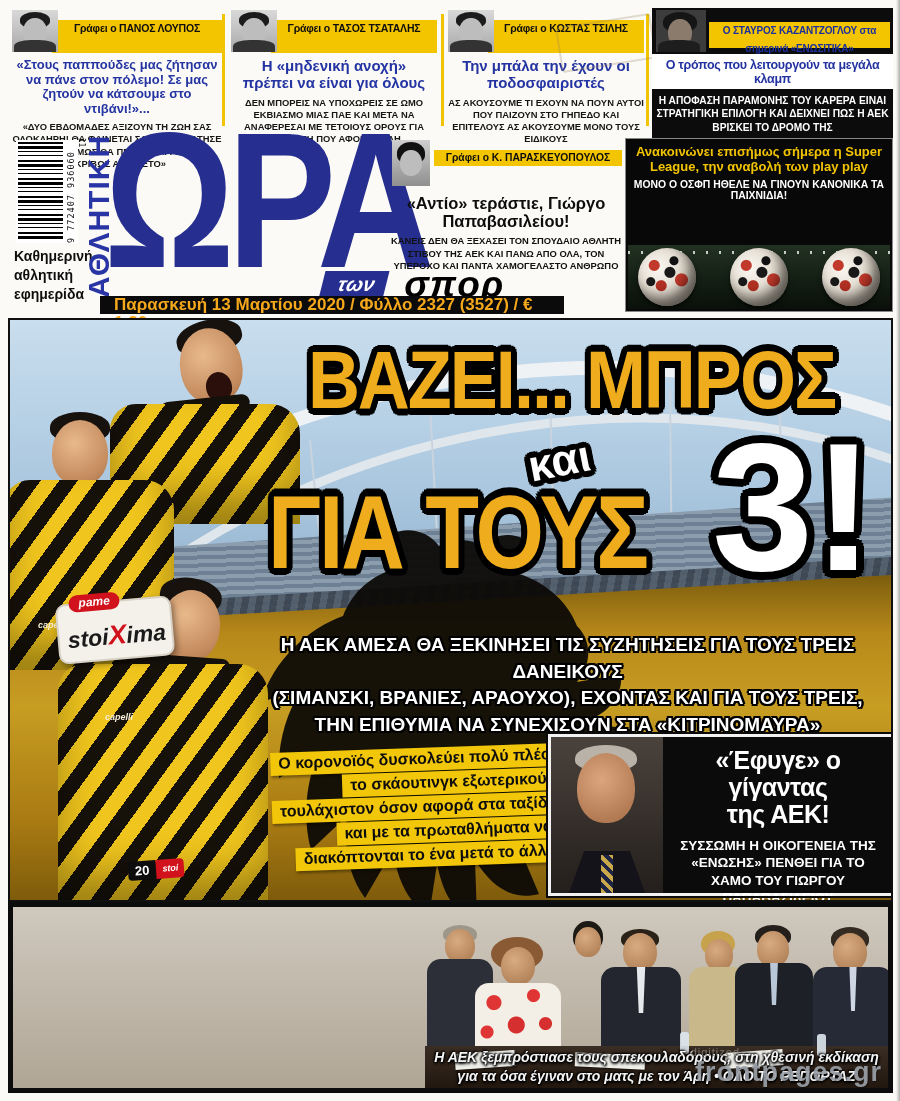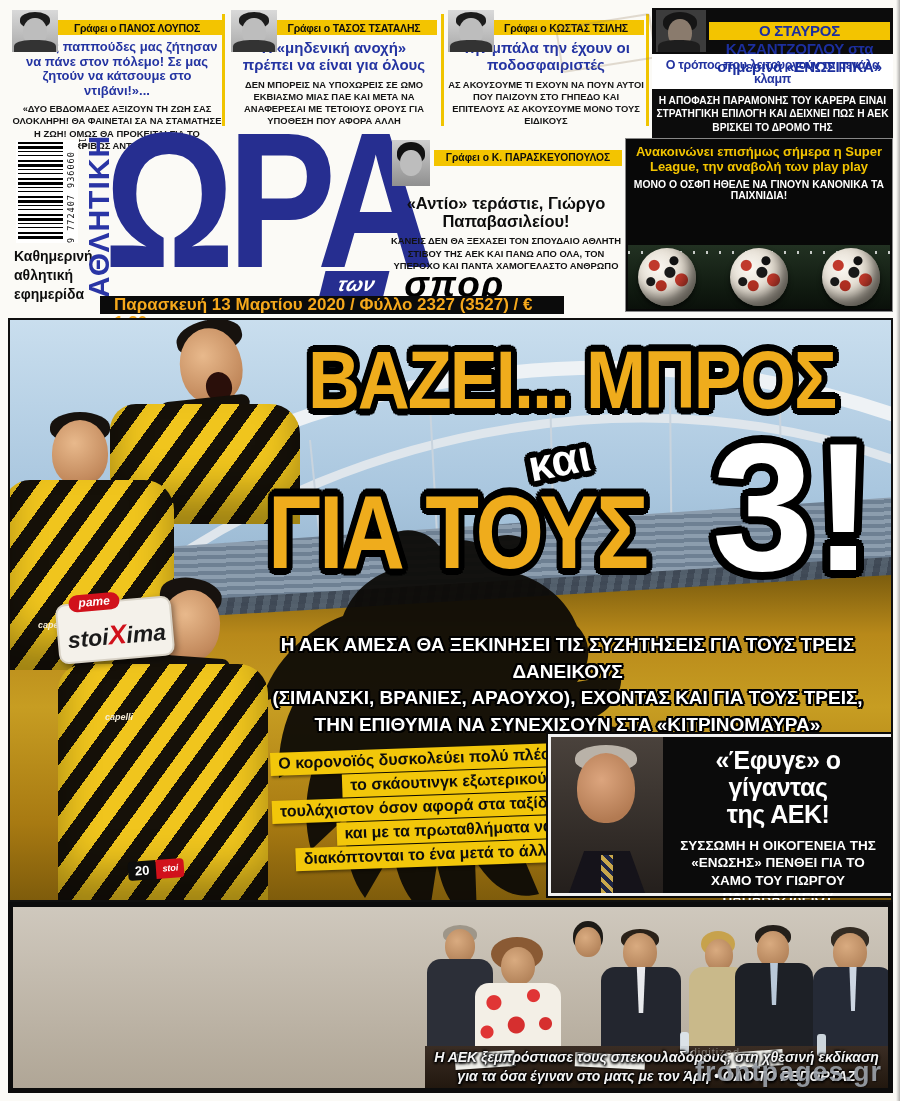--- a/index.html
+++ b/index.html
@@ -11,36 +11,36 @@
 
   
   .tcol{position:absolute;top:8px;}
   .c1{left:12px;width:210px;} .c2{left:231px;width:206px;} .c3{left:448px;width:196px;}
   .vdiv{position:absolute;top:14px;height:112px;width:3px;background:#f0c400;}
   .headshot{position:absolute;left:0;top:2px;width:46px;height:42px;z-index:2;
         background:linear-gradient(180deg,#d9d9d9,#a8a8a8);overflow:hidden;}
   .ph-hair{position:absolute;left:8px;top:2px;width:30px;height:16px;background:#1c1c1c;border-radius:50% 50% 40% 40%;}
   .ph-face{position:absolute;left:11px;top:8px;width:24px;height:28px;background:#bdbdbd;border-radius:48%;}
   .ph-body{position:absolute;left:2px;bottom:-4px;width:42px;height:16px;background:#333;border-radius:40% 40% 0 0;}
-  .byline-bar{margin:12px 0 0 40px;height:15px;background:#f3c400;color:#0d0d0d;
+  .byline-bar{margin:12px 0 0 40px;height:33px;background:#f3c400;color:#0d0d0d;
         font-size:10.5px;font-weight:bold;line-height:17px;text-align:center;letter-spacing:-0.2px;}
   .col-headline{margin-top:5px;color:#2434a2;font-weight:800;text-align:center;line-height:1.12;}
   .c1 .col-headline{font-size:13px;}
   .c2 .col-headline,.c3 .col-headline{font-size:15px;padding:0 4px;}
   .col-sub{margin-top:5px;font-size:9.4px;font-weight:bold;text-align:center;line-height:1.3;color:#151515;}
 
   
   .c4{left:652px;width:241px;top:8px;}
   .eno-head{position:relative;height:46px;background:#0c0c0c;}
   .eno-photo{position:absolute;left:4px;top:2px;width:50px;height:42px;background:#3c3c3c;overflow:hidden;}
   .eno-photo .ph-hair{background:#151515;width:34px;height:20px;left:7px;}
   .eno-photo .ph-face{background:#8a7b6d;left:12px;top:9px;}
   .eno-photo .ph-body{background:#1e1e1e;}
-  .eno-bar{position:absolute;left:57px;right:3px;top:14px;height:18px;background:#f3c400;
-        color:#1c2f9e;font-size:15px;font-weight:800;line-height:18px;text-align:center;letter-spacing:-0.2px;}
+  .eno-bar{position:absolute;left:57px;right:3px;top:14px;height:26px;background:#f3c400;
+        color:#1c2f9e;font-size:10px;font-weight:800;line-height:18px;text-align:center;letter-spacing:-0.2px;}
   .eno-headline{background:#fff;color:#2333a0;font-weight:800;font-size:12.5px;
         text-align:center;padding:4px 0 3px;letter-spacing:-0.3px;}
   .eno-sub{background:#0c0c0c;color:#fff;font-weight:bold;font-size:10.2px;text-align:center;
         padding:5px 3px 6px;line-height:1.3;}
 
   .stamp{position:absolute;left:558px;top:20px;width:92px;height:42px;border:2px solid rgba(150,130,100,.45);
         transform:rotate(-9deg);border-radius:4px;opacity:.6;}
 
   
   .barcode{position:absolute;left:16px;top:140px;width:62px;height:103px;background:#fff;}

